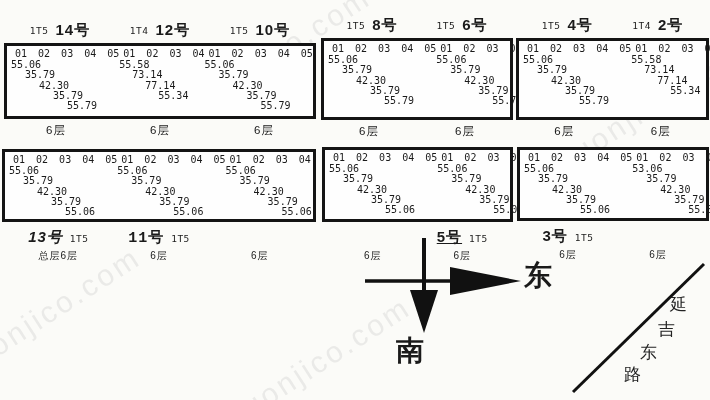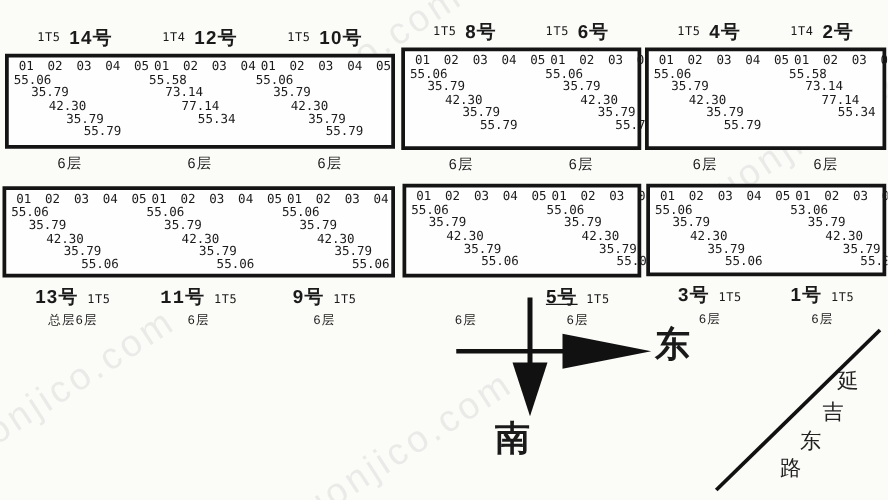--- a/index.html
+++ b/index.html
@@ -188,29 +188,28 @@
           <div class="units">01 02 03 04 05</div>
           <div class="area" style="padding-left: 0px;">55.06</div>
           <div class="area" style="padding-left: 14px;">35.79</div>
           <div class="area" style="padding-left: 28px;">42.30</div>
           <div class="area" style="padding-left: 42px;">35.79</div>
           <div class="area" style="padding-left: 56px;">55.06</div>
         </div>
       </div>
       <div class="labels-row">
         <div class="gcell below">
-          <div class="bl1"><div class="bname" style="display: inline;">13号</div><div class="lift" style="display: inline;">1T5</div></div>
+          <div class="bl1"><div class="bname" style="display: inline; font-style: italic;">13号</div><div class="lift" style="display: inline;">1T5</div></div>
           <div class="floorlab">总层6层</div>
         </div>
         <div class="gcell below">
           <div class="bl1"><div class="bname" style="display: inline; font-family: Liberation Mono, monospace;">11号</div><div class="lift" style="display: inline;">1T5</div></div>
           <div class="floorlab">6层</div>
         </div>
         <div class="gcell below">
-          <div class="bl1"><div class="bname" style="display: inline;">9号</div><div class="lift" style="display: inline;">1T5</div></div>
           <div class="floorlab">6层</div>
         </div>
       </div>
     </div>
   <div class="bwrap labels-below" style="left:322px;top:147px;width:191px">
       <div class="bbox" style="height: 75px;">
         <div class="group">
           <div class="units">01 02 03 04 05</div>
           <div class="area" style="padding-left: 0px;">55.06</div>
           <div class="area" style="padding-left: 14px;">35.79</div>
@@ -255,21 +254,20 @@
           <div class="area" style="padding-left: 42px;">35.79</div>
           <div class="area" style="padding-left: 56px;">55.06</div>
         </div>
       </div>
       <div class="labels-row">
         <div class="gcell below">
           <div class="bl1"><div class="bname" style="display: inline;">3号</div><div class="lift" style="display: inline;">1T5</div></div>
           <div class="floorlab">6层</div>
         </div>
         <div class="gcell below">
-          <div class="bl1"><div class="bname" style="display: inline;">1号</div><div class="lift" style="display: inline;">1T5</div></div>
           <div class="floorlab">6层</div>
         </div>
       </div>
     </div>
 
   <div class="cjk-big" style="left:524px;top:262px">东</div>
   <div class="cjk-big" style="left:396px;top:337px">南</div>
 
   <div class="road-char" style="left:670px;top:296px">延</div>
   <div class="road-char" style="left:658px;top:321px">吉</div>

